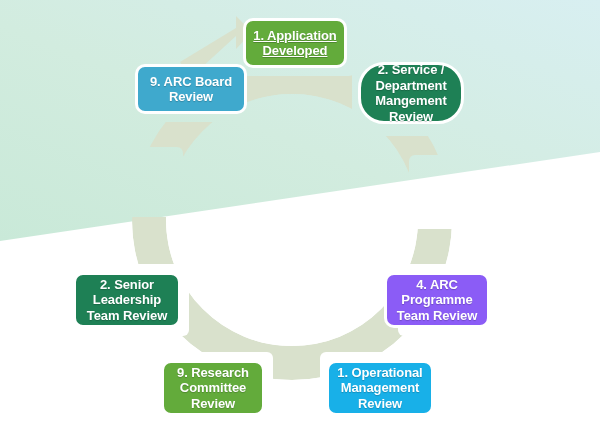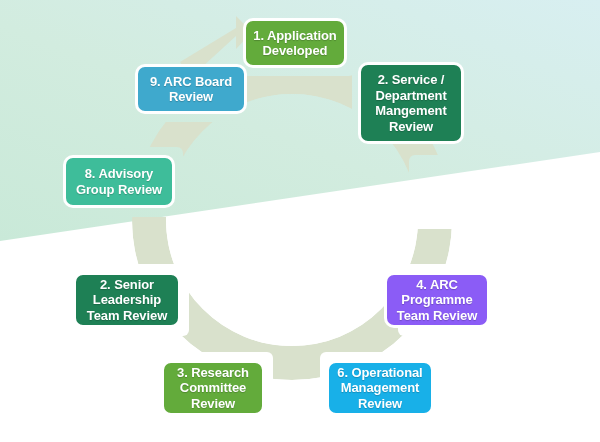--- a/index.html
+++ b/index.html
@@ -90,44 +90,42 @@
       </mask>
     </defs>
 
     <g mask="url(#ringMask)">
       <circle cx="292" cy="220" r="143" fill="none" stroke="#d9e1cc" stroke-width="34"></circle>
     </g>
 
     <path d="M190,78 L236,36 L236,49 L252,32 L236,16 L236,28 L180,62 Z" fill="#d9e1cc"></path>
   </svg>
 
-  <div class="step" style="left:243px; top:18px; width:104px; height:50px; background:#63ab3b;">1. Application
+  <div class="step" style="left:243px; top:18px; width:104px; height:50px; background:#63ab3b;text-decoration:underline;">1. Application
 Developed</div>
 
-  <div class="step" style="left:358px; top:62px; width:106px; height:82px; background:#1e8055;">2. Service /
+  <div class="step" style="left:358px; top:62px; width:106px; height:62px; background:#1e8055;border-radius:26px;">2. Service /
 Department
 Mangement
 Review</div>
 
 
   <div class="step" style="left:384px; top:272px; width:106px; height:56px; background:#8b5cf6;">4. ARC
 Programme
 Team Review</div>
 
-  <div class="step" style="left:326px; top:360px; width:108px; height:56px; background:#18b0e8;">6. Operational
+  <div class="step" style="left:326px; top:360px; width:108px; height:56px; background:#18b0e8;">1. Operational
 Management
 Review</div>
 
-  <div class="step" style="left:161px; top:360px; width:104px; height:56px; background:#63ab3b;">3. Research
+  <div class="step" style="left:161px; top:360px; width:104px; height:56px; background:#63ab3b;">9. Research
 Committee
 Review</div>
 
   <div class="step" style="left:73px; top:272px; width:108px; height:56px; background:#1e8055;">2. Senior
 Leadership
 Team Review</div>
 
-  <div class="step" style="left:63px; top:155px; width:112px; height:53px; background:#3ebd9a;">8. Advisory
-Group Review</div>
 
   <div class="step" style="left:119px; top:64px; width:112px; height:50px; background:#3fa9cd;margin-left:16px;">9. ARC Board
 Review</div>
 
 </div>
 
 </body></html>

